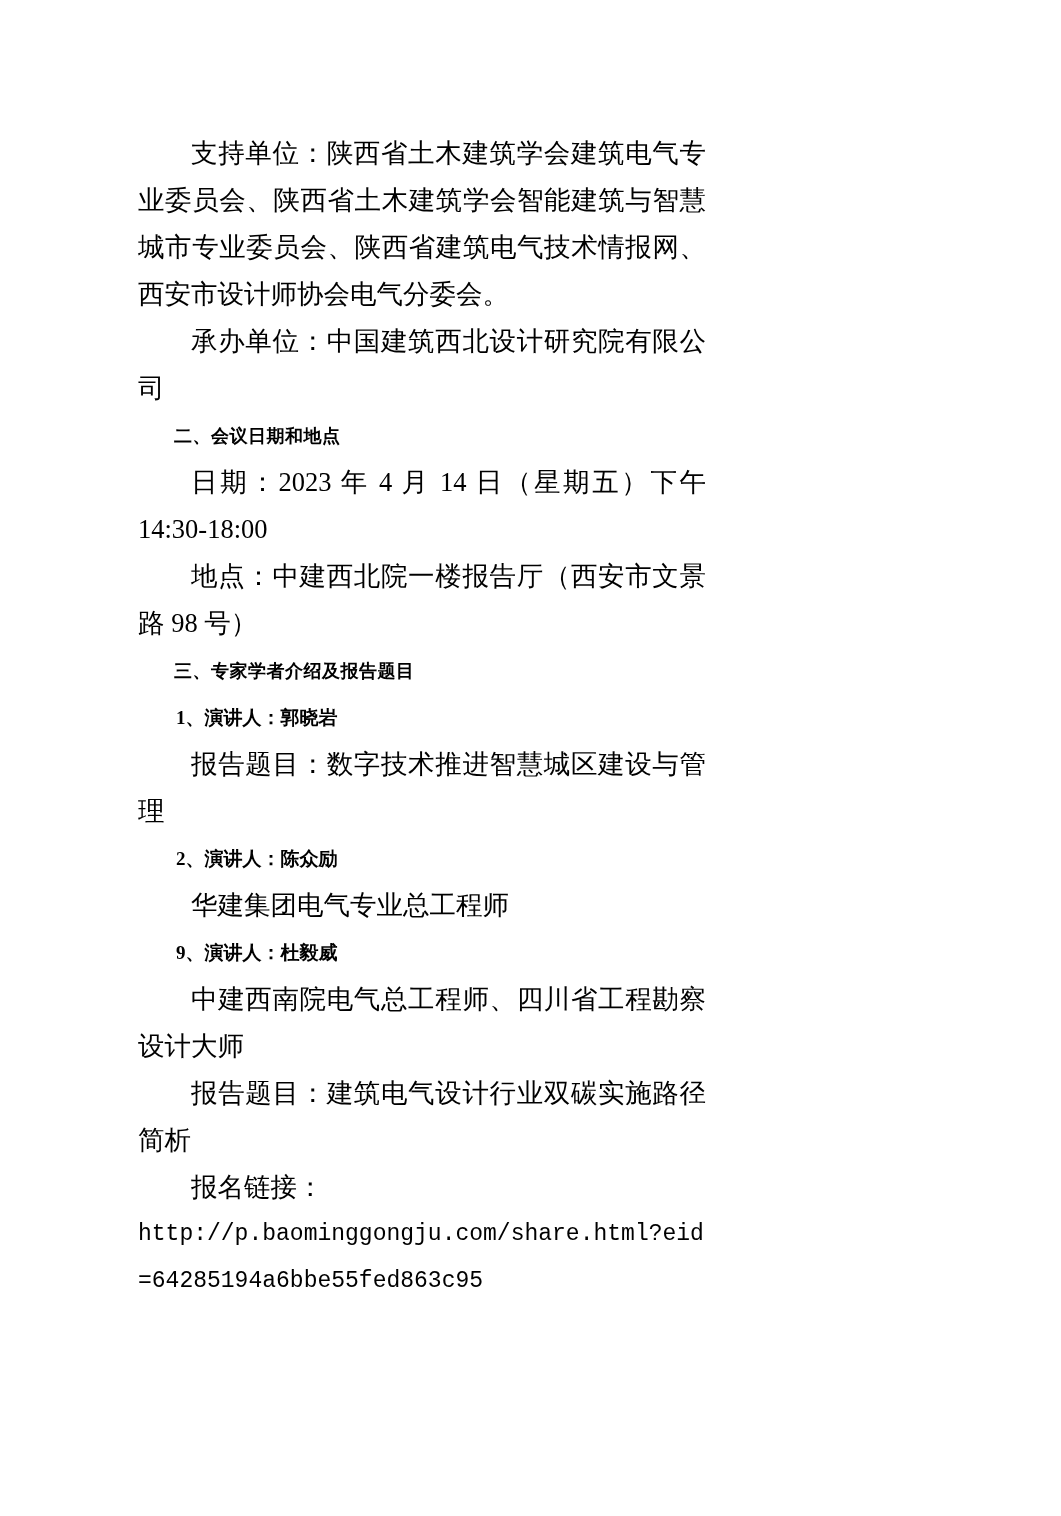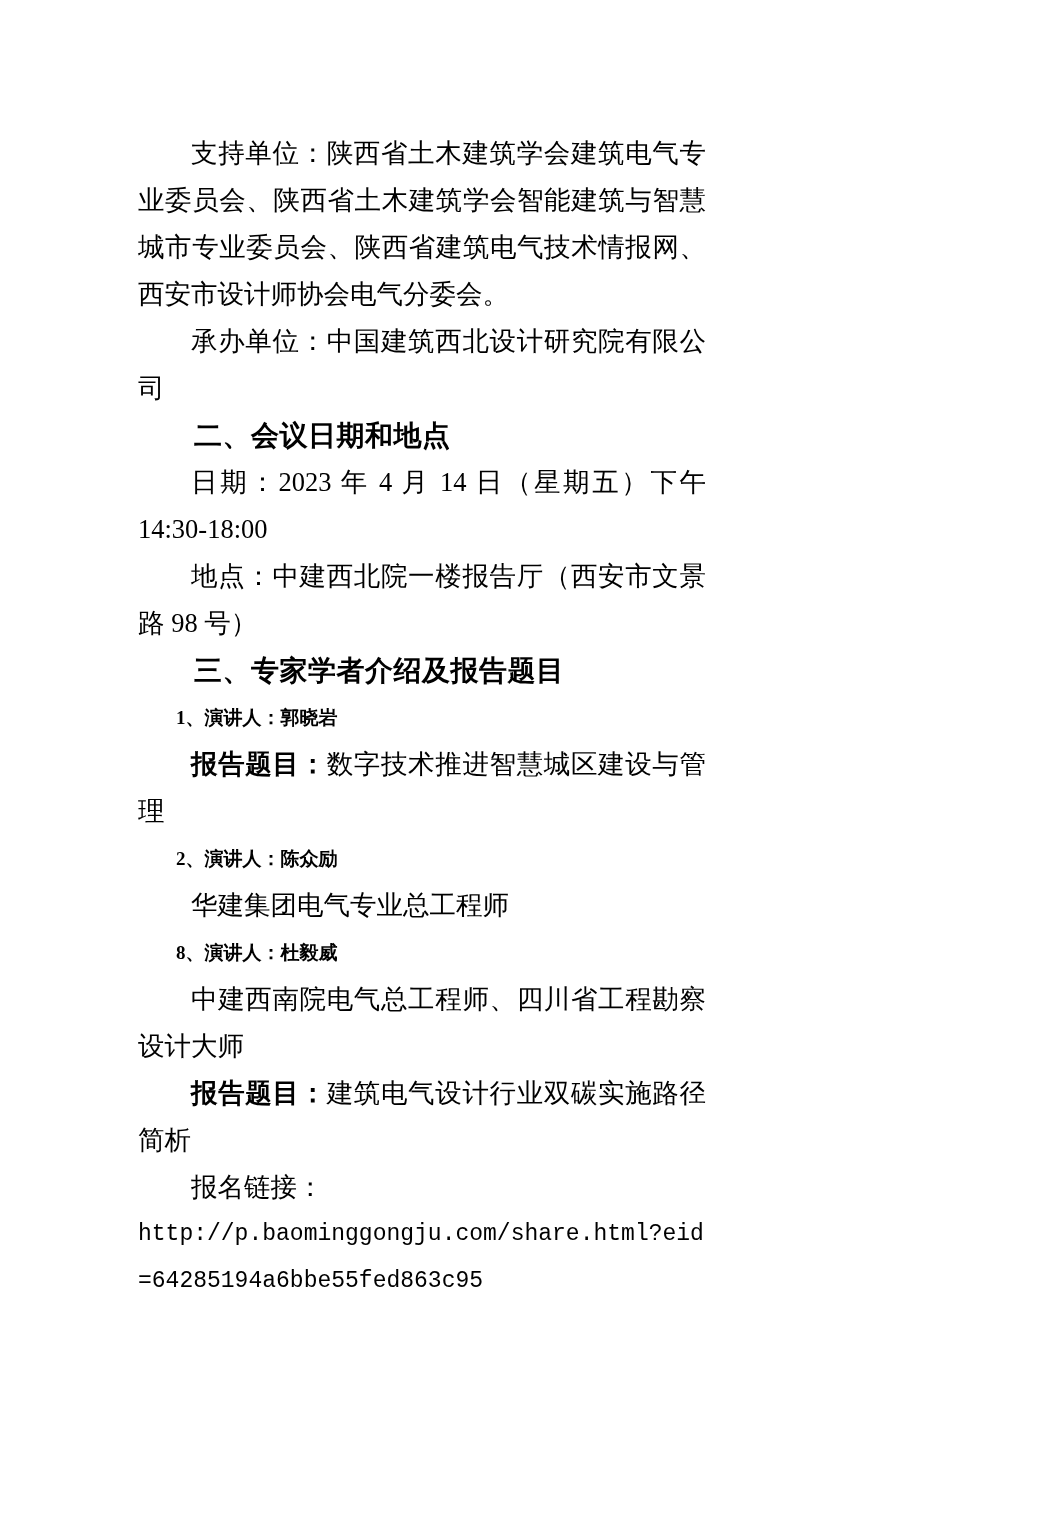--- a/index.html
+++ b/index.html
@@ -30,31 +30,31 @@
     padding: 0;
     text-align: justify;
     text-justify: inter-ideograph;
   }
   .indent {
     text-indent: 2em;
   }
   .heading {
     font-family: "DejaVu Sans", "Liberation Sans", sans-serif;
     font-weight: bold;
-    font-size: 28px;
+    font-size: 18px;
     letter-spacing: 0.5px;
     text-indent: 2em;
   }
   .sub-heading {
     font-weight: bold;
     font-size: 19px;
     text-indent: 2em;
   }
   .label-bold {
-    font-weight: bold;
+    font-weight: normal;
   }
   .link-line {
     font-family: "Liberation Mono", "DejaVu Sans Mono", monospace;
     font-size: 23px;
     letter-spacing: 0px;
     text-indent: 0;
     word-break: break-all;
   }
 </style>
 </head>
@@ -78,21 +78,21 @@
     <p class="sub-heading">1、演讲人：郭晓岩</p>
 
 
     <p class="indent"><span class="label-bold">报告题目：</span><span>数字技术推进智慧城区建设与管理</span></p>
 
     <p class="sub-heading">2、演讲人：陈众励</p>
 
     <p class="indent">华建集团电气专业总工程师</p>
 
 
-    <p class="sub-heading">8、演讲人：杜毅威</p>
+    <p class="sub-heading">9、演讲人：杜毅威</p>
 
     <p class="indent">中建西南院电气总工程师、四川省工程勘察设计大师</p>
 
     <p class="indent"><span class="label-bold">报告题目：</span><span>建筑电气设计行业双碳实施路径简析</span></p>
 
 
     <p class="indent">报名链接：</p>
 
     <p class="link-line">http://p.baominggongju.com/share.html?eid=64285194a6bbe55fed863c95</p>
 

